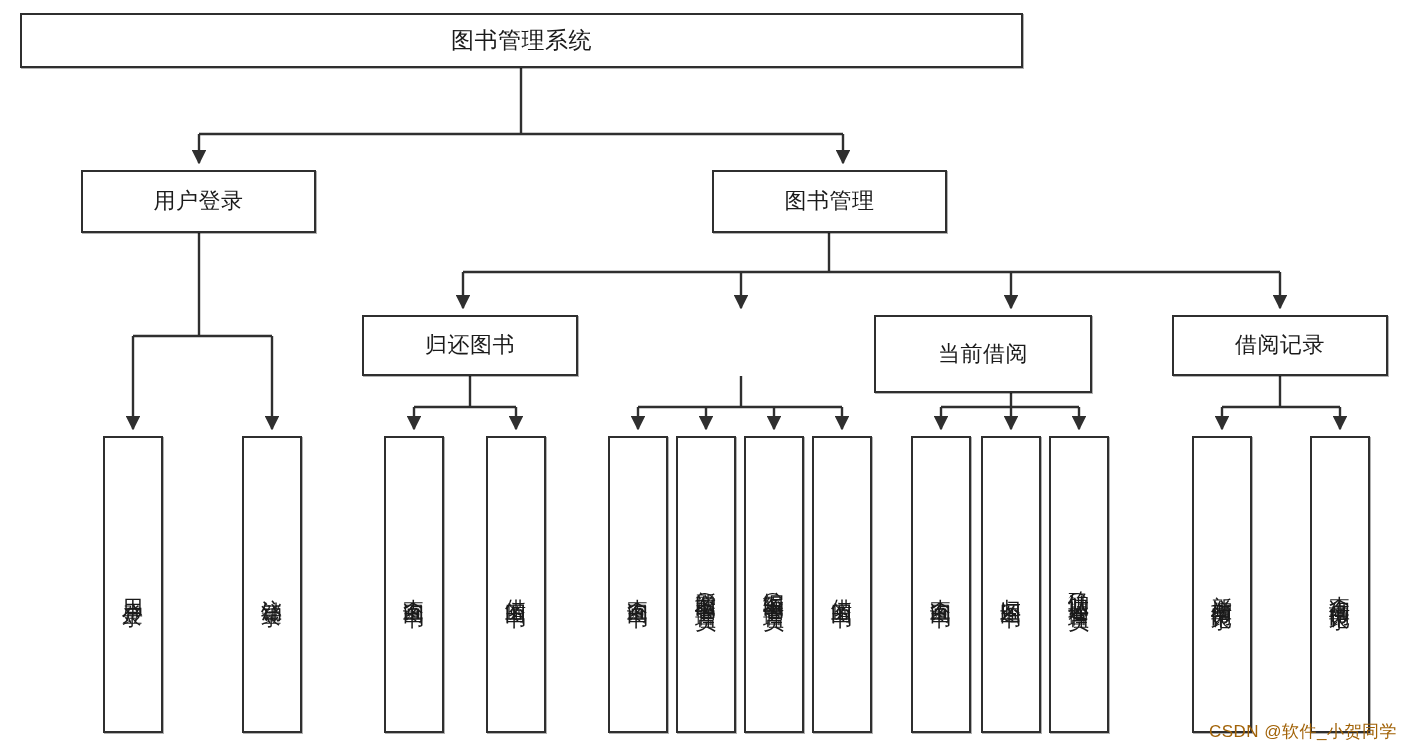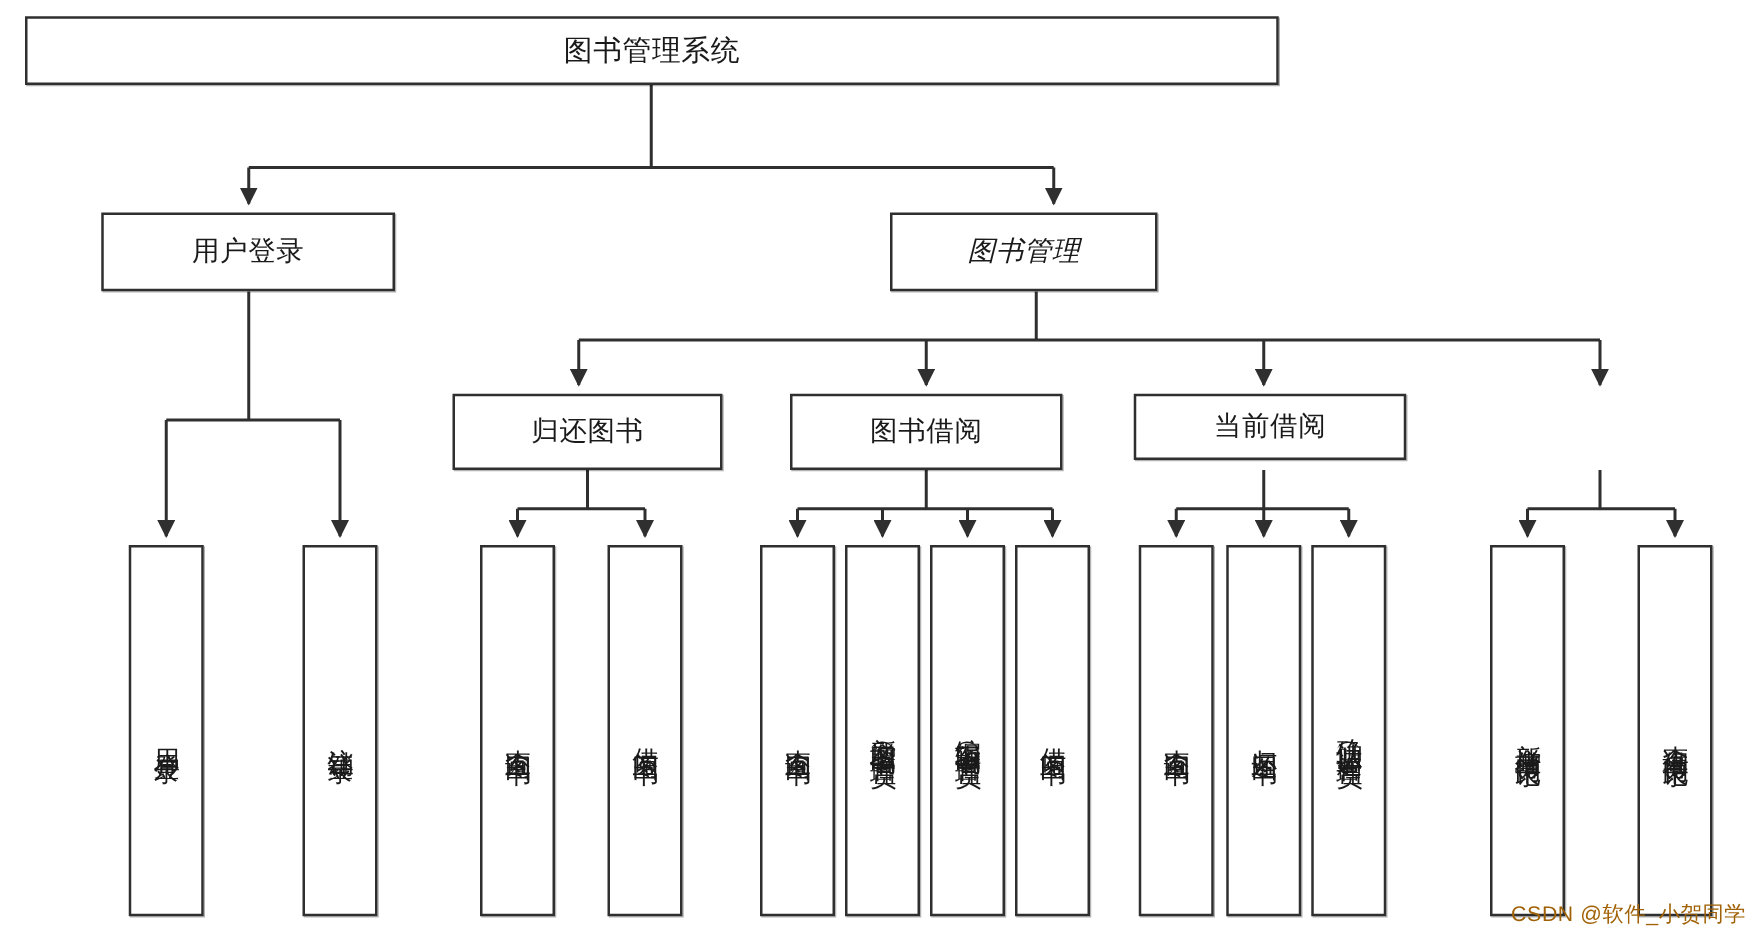--- a/index.html
+++ b/index.html
@@ -132,32 +132,32 @@
     </g>
   </svg>
 
   <div class="node h root" style="left:20px; top:13px; width:1003px; height:55px;">
     <span class="lbl">图书管理系统</span>
   </div>
 
   <div class="node h" style="left:81px; top:170px; width:235px; height:63px;">
     <span class="lbl">用户登录</span>
   </div>
-  <div class="node h" style="left:712px; top:170px; width:214px; height:63px;font-style:italic;">
+  <div class="node h" style="left:712px; top:170px; width:235px; height:63px;">
     <span class="lbl">图书管理</span>
   </div>
 
   <div class="node h" style="left:362px; top:315px; width:216px; height:61px;">
     <span class="lbl">归还图书</span>
   </div>
-  <div class="node h" style="left:632px; top:315px; width:218px; height:61px;">
-    <span class="lbl">图书借阅</span>
-  </div>
-  <div class="node h" style="left:907px; top:315px; width:218px; height:53px;">
+  <div class="node h" style="left:874px; top:315px; width:218px; height:78px;">
     <span class="lbl">当前借阅</span>
+  </div>
+  <div class="node h" style="left:1172px; top:315px; width:216px; height:61px;">
+    <span class="lbl">借阅记录</span>
   </div>
 
   <div class="node v" style="left:103px; top:436px; width:60px; height:297px;">
     <span class="lbl">用户登录</span>
   </div>
   <div class="node v" style="left:242px; top:436px; width:60px; height:297px;">
     <span class="lbl">注销登录</span>
   </div>
 
   <div class="node v" style="left:384px; top:436px; width:60px; height:297px;">

